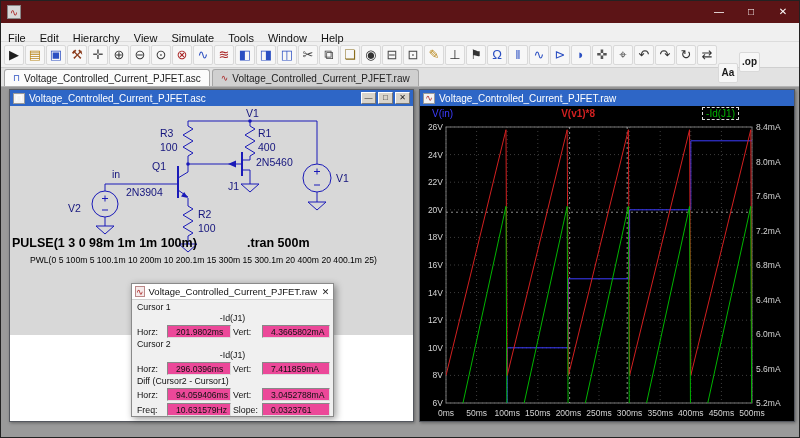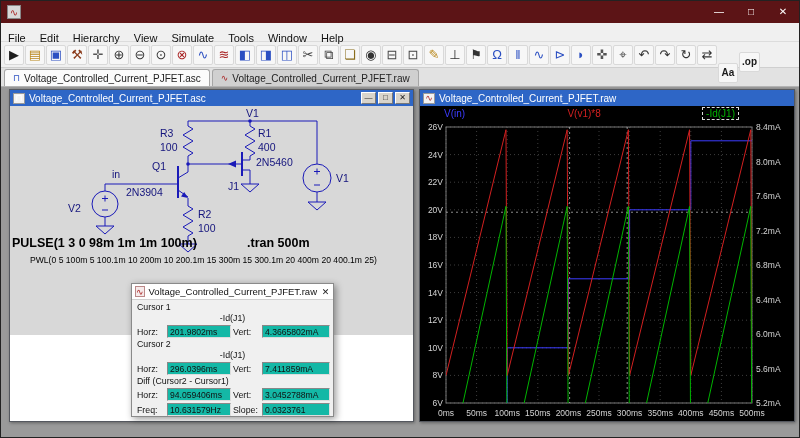--- a/index.html
+++ b/index.html
@@ -45,36 +45,36 @@
   .child-ic{font-size:9px;line-height:1;background:#f2f2f2;width:12px;height:11px;display:flex;
     align-items:center;justify-content:center;border:1px solid #999;}
   .child-btns{margin-left:auto;display:flex;gap:2px;}
   .cbtn{width:15px;height:12px;background:#d8d4cb;border:1px solid;border-color:#fff #777 #777 #fff;
     font-size:8px;line-height:10px;text-align:center;color:#222;}
   .schem{left:8px;top:2px;width:405px;height:333px;}
   .schem-body{background:var(--schematic-bg,#d8d8d8);height:229px;overflow:hidden;}
   .wave{left:418px;top:2px;width:376px;height:333px;}
   .wave-body{background:var(--plot-bg,#000);height:315px;}
   .legend{height:15px;display:flex;justify-content:space-between;align-items:center;
-    padding:0 56px 0 24px;font-size:10px;}
+    padding:0 56px 0 12px;font-size:10px;}
   .legend span.sel{outline:1px dashed #dcdcdc;padding:0 3px;}
   
   .dlg{position:absolute;left:130px;top:196px;width:203px;height:134px;z-index:10;
     background:#f0f0f0;border:1px solid #8a8a8a;box-shadow:2px 2px 7px rgba(0,0,0,.4);}
   .dlg-title{height:16px;background:#fff;display:flex;align-items:center;gap:4px;padding:0 3px;
     font-size:9.5px;color:#111;border-bottom:1px solid #d0d0d0;}
   .dlg-ic{font-size:9px;color:#a81c1c;background:#f6eaea;width:12px;height:11px;display:flex;
     align-items:center;justify-content:center;border:1px solid #b48;border-color:#b88;}
   .dlg-close{margin-left:auto;width:16px;text-align:center;font-size:9px;color:#222;}
   .dlg-body{padding:2px 5px;font-size:8.8px;color:#111;}
   .sec-label{height:11px;line-height:11px;}
   .trace-name{height:11px;line-height:11px;text-align:center;}
   .fr{display:grid;grid-template-columns:28px 64px 27px 68px;gap:2px;align-items:center;height:15px;}
-  .fb{background:#14b8a6;border:1px solid #888;border-right-color:#ddd;border-bottom-color:#ddd;
-    height:13px;line-height:12px;padding:0 2px;white-space:nowrap;overflow:hidden;font-size:8.6px;}
+  .fb{background:#ec4899;border:1px solid #888;border-right-color:#ddd;border-bottom-color:#ddd;
+    height:13px;line-height:12px;padding:0 8px;white-space:nowrap;overflow:hidden;font-size:8.6px;}
   svg{display:block;}
 </style>
 </head>
 <body>
 
 <div class="app">
 
   <div class="titlebar">
     <span class="app-icon">∿</span>
     <span class="win-btns">
@@ -225,21 +225,21 @@
     </div>
 
     <div class="child wave">
       <div class="child-title">
         <span class="child-ic" style="color:#a81c1c">∿</span>
         <span>Voltage_Controlled_Current_PJFET.raw</span>
       </div>
       <div class="wave-body">
         <div class="legend">
             <span style="color: rgb(60, 60, 255);">V(in)</span>
-            <span style="color: rgb(210, 32, 32);">V(v1)*8</span>
+            <span style="color: rgb(210, 32, 32); font-weight: bold;">V(v1)*8</span>
             <span class="sel" style="color: rgb(0, 180, 0);">-Id(J1)</span>
           </div>
         <svg id="wave-svg" width="374" height="300" viewBox="0 0 374 300" font-family="Liberation Sans, sans-serif">
             <defs>
               <clipPath id="pc">
                 <rect x="26" y="6" width="306" height="276"></rect>
               </clipPath>
             </defs>
             <g>
               <line x1="26" y1="6" x2="26" y2="282" stroke="#3d3d3d" stroke-dasharray="1,3"></line>

